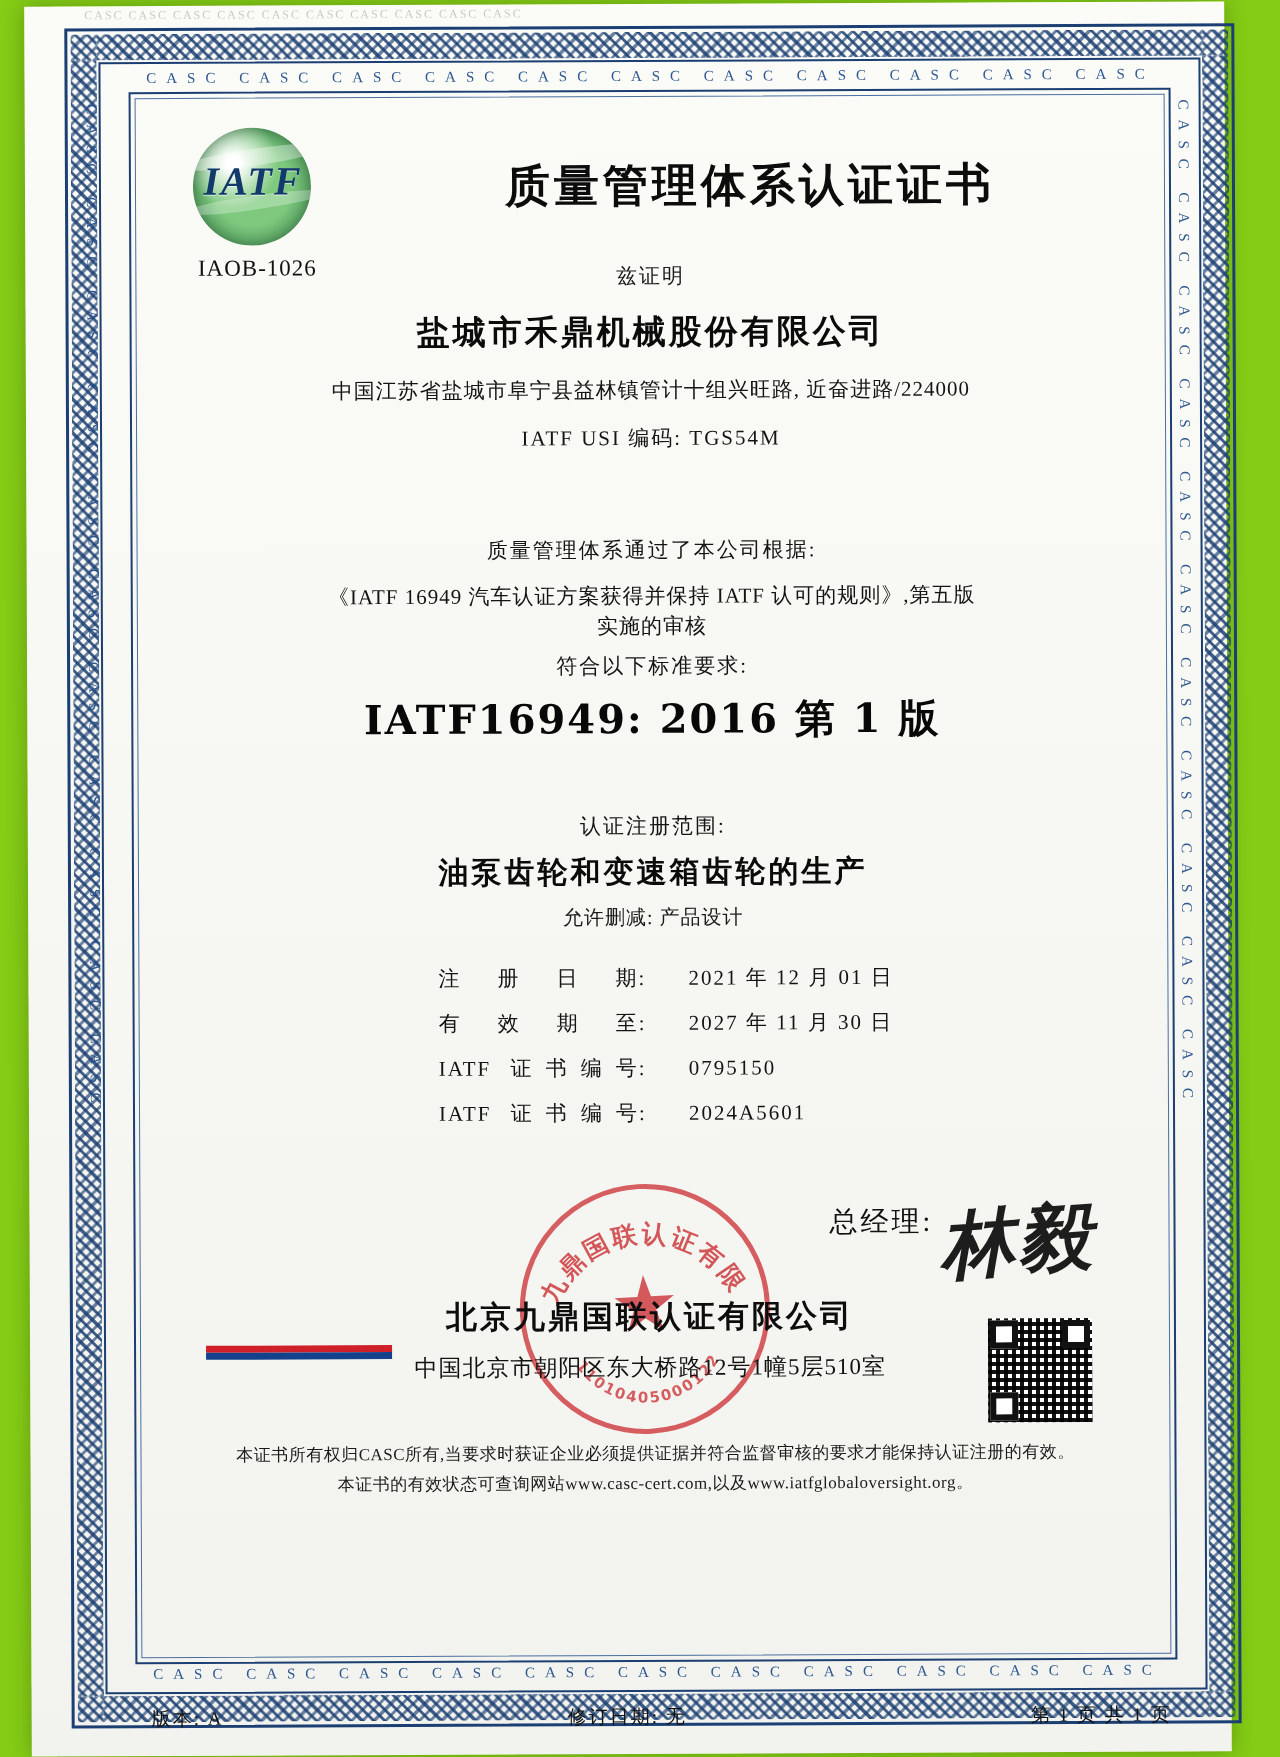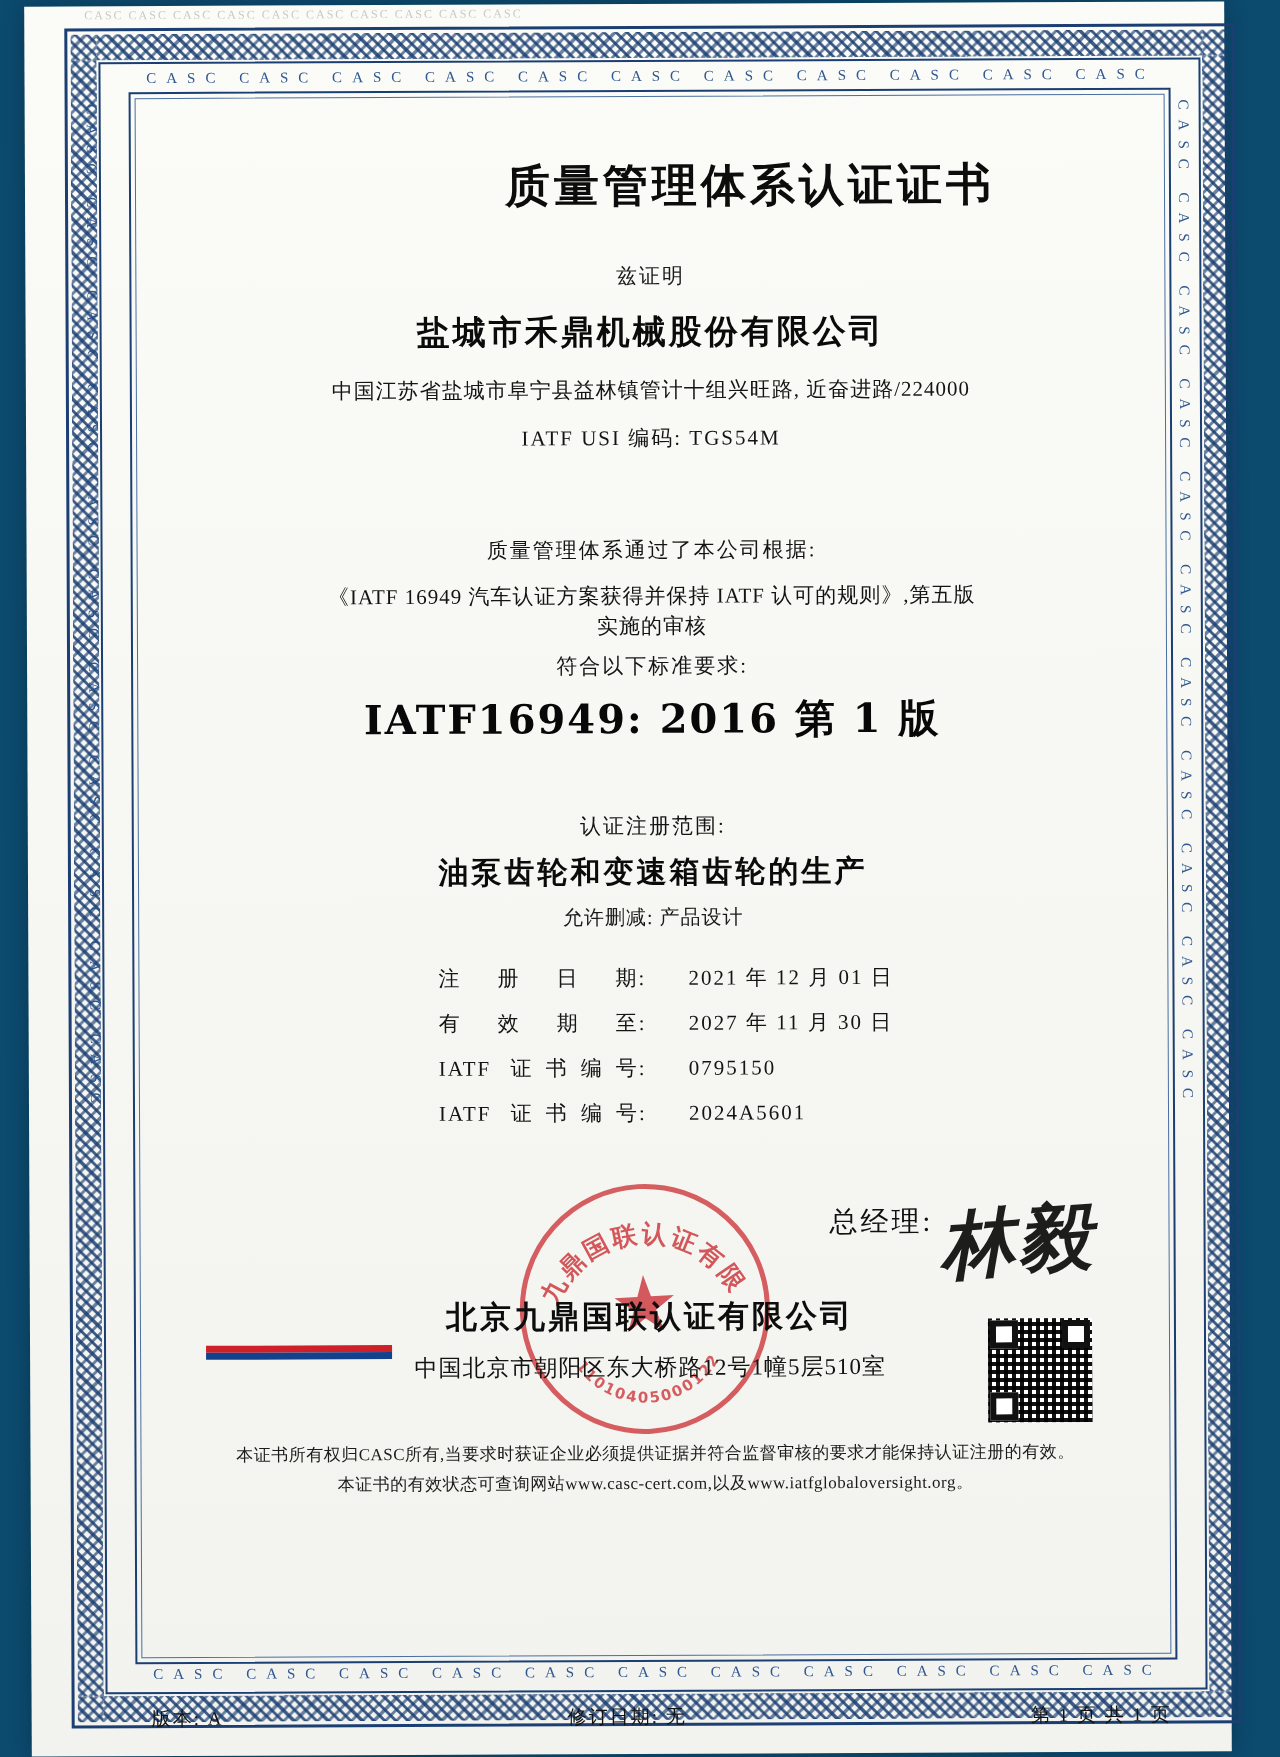--- a/index.html
+++ b/index.html
@@ -12,21 +12,21 @@
     height: 1757px;
     font-family: "Liberation Serif", serif;
     overflow: hidden;
   }
 
   
   #page {
     position: relative;
     width: 1280px;
     height: 1757px;
-    background: #0c4a6e;
+    background: #84cc16;
     overflow: hidden;
   }
   .paper {
     position: absolute;
     left: 28px;
     top: 4px;
     width: 1200px;
     height: 1750px;
     background: linear-gradient(180deg, #fbfbf8 0%, #f7f7f3 45%, #f2f2ee 100%);
     box-shadow: 0 0 22px rgba(0,0,0,0.25);
@@ -488,20 +488,25 @@
     <div class="corner tl"></div>
     <div class="corner tr"></div>
     <div class="corner bl"></div>
     <div class="corner br"></div>
 
     <div class="frame-inner"></div>
     <div class="frame-inner2"></div>
 
     <div class="content">
 
+      <div class="iatf-emblem">
+        <div class="iatf-globe"></div>
+        <div class="iatf-letters">IATF</div>
+        <div class="iaob-code">IAOB-1026</div>
+      </div>
 
       <div class="doc-title">质量管理体系认证证书</div>
 
       <div class="line-zheng center">兹证明</div>
       <div class="company center">盐城市禾鼎机械股份有限公司</div>
       <div class="address center">中国江苏省盐城市阜宁县益林镇管计十组兴旺路, 近奋进路/224000</div>
       <div class="usi center">IATF USI 编码: TGS54M</div>
 
       <div class="sys-line center">质量管理体系通过了本公司根据:</div>
       <div class="rules-1 center">《IATF 16949 汽车认证方案获得并保持 IATF 认可的规则》,第五版</div>

